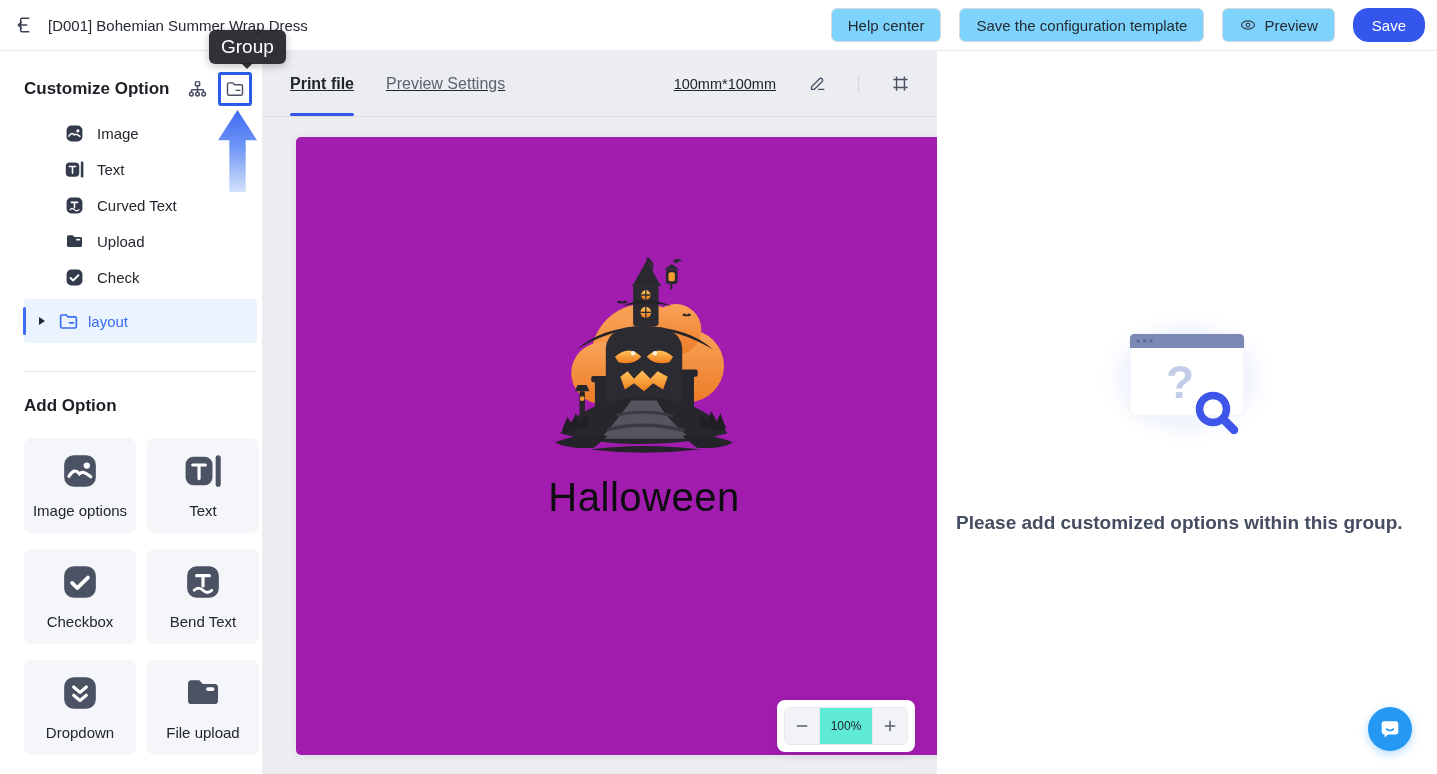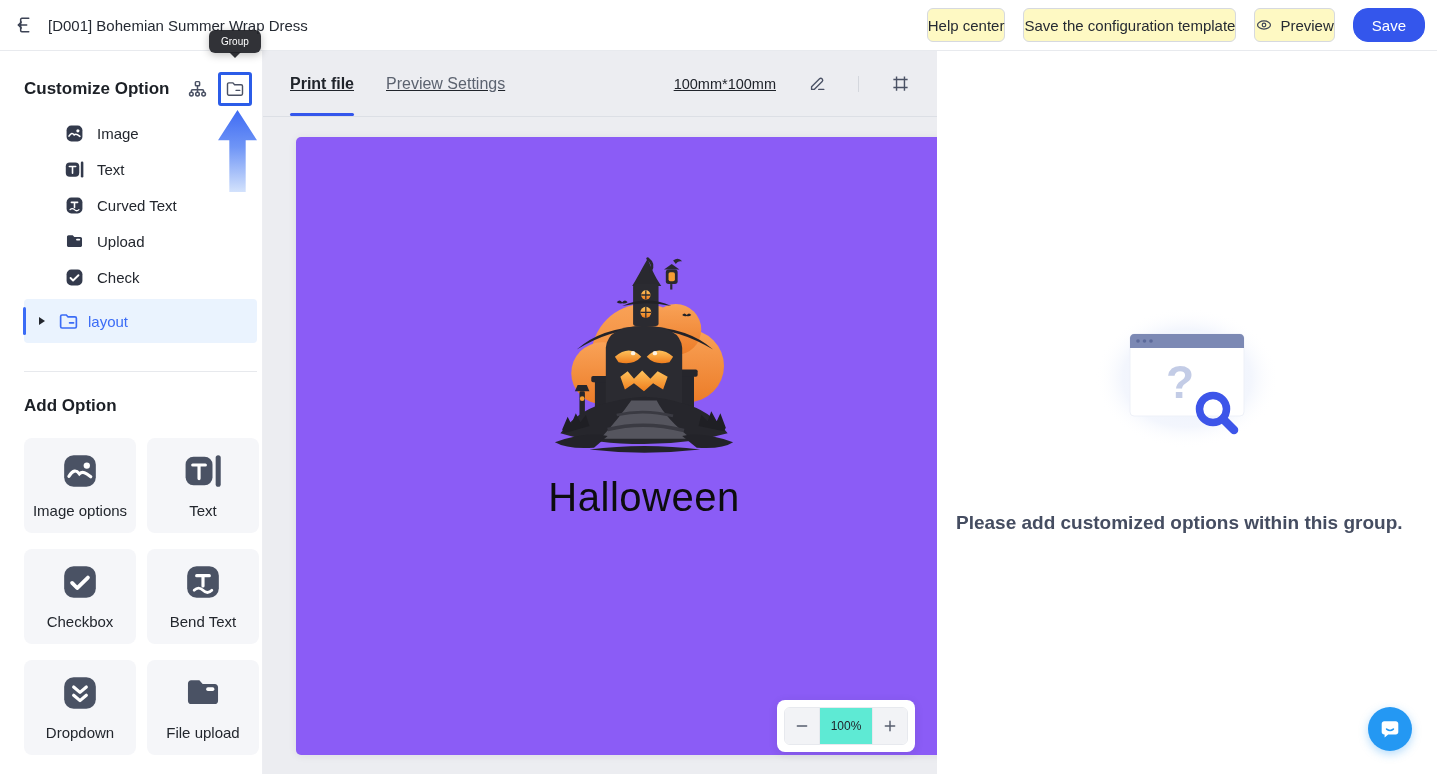--- a/index.html
+++ b/index.html
@@ -13,40 +13,40 @@
   
   .topbar {
     height:51px; flex:0 0 51px; background:#fff; border-bottom:1px solid #e8eaee;
     display:flex; align-items:center; padding:0 12px 0 12px;
   }
   .topbar-left { display:flex; align-items:center; gap:10px; }
   .back-btn { width:26px; height:26px; display:flex; align-items:center; justify-content:center; cursor:pointer; background:none; border:none; }
   .doc-title { font-size:15px; font-weight:500; color:#252a33; }
   .topbar-right { margin-left:auto; display:flex; align-items:center; gap:18px; }
   .btn {
-    height:34px; border:1px solid #d6d9df; border-radius:6px; background:#fef9c3;
-    font-size:15px; color:#252a33; padding:0 0; display:flex; align-items:center; gap:7px;
+    height:34px; border:1px solid #d6d9df; border-radius:6px; background:#7dd3fc;
+    font-size:15px; color:#252a33; padding:0 16px; display:flex; align-items:center; gap:7px;
     font-family:inherit; cursor:pointer; white-space:nowrap;
   }
   .btn-primary { background:#3456ec; border-color:#3456ec; color:#fff; font-weight:500; padding:0 18px;border-radius:15px; }
 
   
   .main { flex:1; display:flex; min-height:0; }
 
   
   .sidebar { width:263px; flex:0 0 263px; background:#fff; border-right:1px solid #edeef2; position:relative; }
   .sidebar-head { display:flex; align-items:center; padding:20px 10px 6px 24px; height:62px; }
   .sidebar-title { font-size:17px; font-weight:700; color:#1c2026; flex:1; }
   .head-icons { display:flex; align-items:center; gap:6px; }
   .icon-btn { background:none; border:none; width:30px; height:30px; display:flex; align-items:center; justify-content:center; color:#4a5164; cursor:pointer; }
   .group-btn { width:34px; height:34px; border:3px solid #2b5ce8; border-radius:3px; }
 
   .tooltip {
     position:absolute; left:209px; top:30px; z-index:30;
-    background:rgba(32,33,38,.92); color:#fff; font-size:10px; padding:6px 12px; border-radius:6px;
+    background:rgba(32,33,38,.92); color:#fff; font-size:19px; padding:6px 12px; border-radius:6px;
     box-shadow:0 2px 8px rgba(0,0,0,.25);
   }
   .tooltip::after {
     content:""; position:absolute; left:50%; transform:translateX(-50%); bottom:-5px;
     border:6px solid transparent; border-top-color:rgba(32,33,38,.92); border-bottom:none;
   }
   .coach-arrow {
     position:absolute; left:218px; top:110px; width:39px; height:82px; z-index:25; pointer-events:none;
     background:linear-gradient(180deg,#3f6bf3 0%, #6f95f6 45%, #d3e2fc 100%);
     clip-path:polygon(50% 0%, 100% 37%, 71% 37%, 71% 100%, 29% 100%, 29% 37%, 0% 37%);
@@ -90,21 +90,21 @@
   .tab { font-size:16px; color:#5c6370; cursor:pointer; height:100%; display:flex; align-items:center; position:relative; background:none; border:none; font-family:inherit; }
   .tab.active { color:#20242b; font-weight:700; }
   .tab.active::after { content:""; position:absolute; left:0; right:0; bottom:0; height:3px; background:#3456ec; border-radius:2px; }
   .ws-header-right { margin-left:auto; display:flex; align-items:center; gap:28px; }
   .size-label { font-size:14.5px; color:#20242b; }
   .ws-header-right .icon-btn { width:26px; height:26px; }
   .v-divider { width:1px; height:16px; background:#d4d7dd; }
 
   .canvas-area { flex:1; position:relative; }
   .artboard {
-    position:absolute; left:33px; top:20px; width:696px; height:618px; background:#8b5cf6;
+    position:absolute; left:33px; top:20px; width:696px; height:618px; background:#a21caf;
     border-radius:5px; box-shadow:0 1px 8px rgba(31,35,41,.07); overflow:hidden; cursor:default;
   }
   .design-img { position:absolute; left:50%; top:118px; transform:translateX(-50%); width:182px; height:200px; cursor:move; }
   .design-text {
     position:absolute; left:50%; top:338px; transform:translateX(-50%);
     font-size:40px; color:#0d0d0f; letter-spacing:.5px; white-space:nowrap; cursor:move;
     font-family:"Liberation Sans","DejaVu Sans",sans-serif;
   }
 
   .zoombar {

